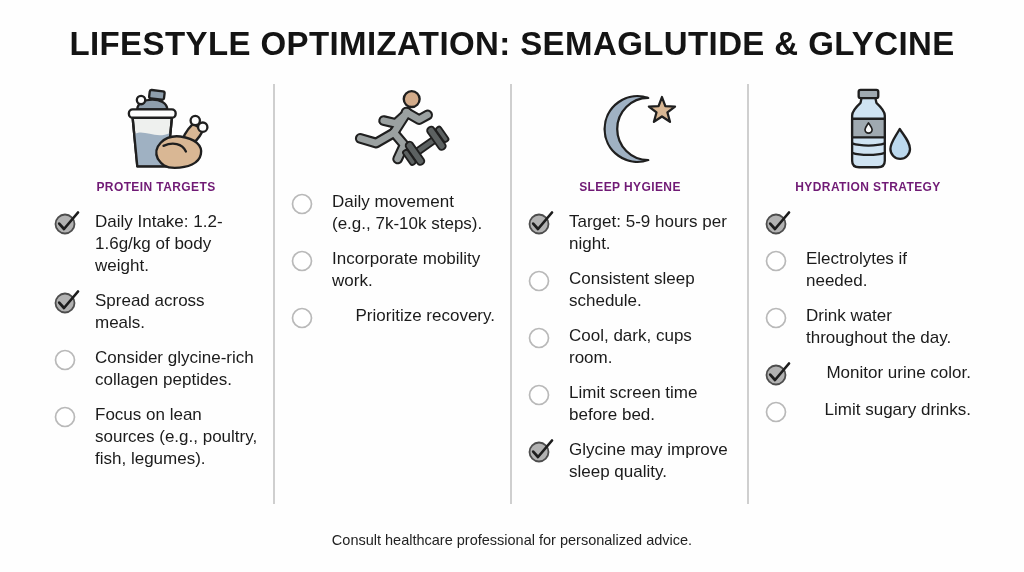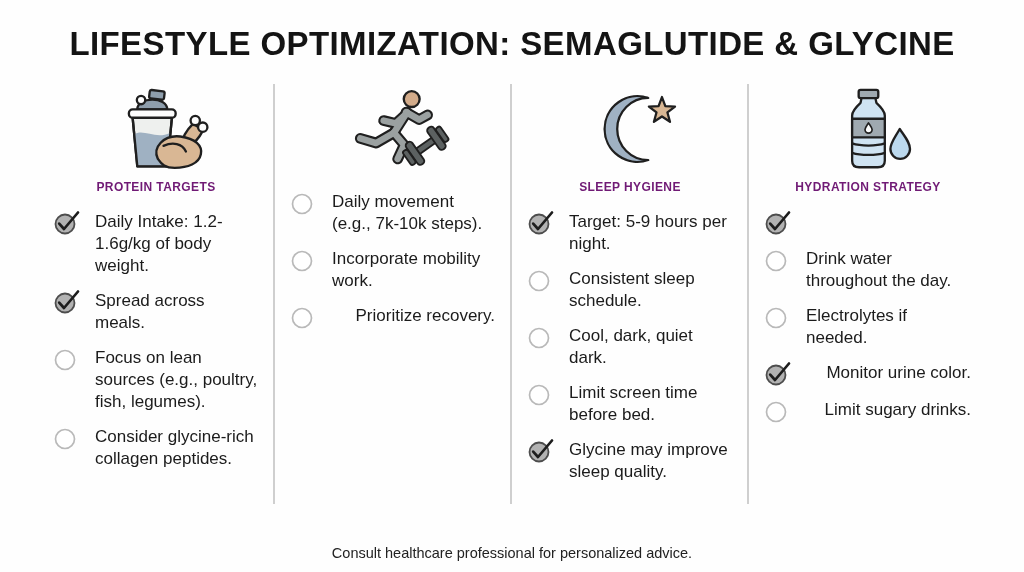--- a/index.html
+++ b/index.html
@@ -27,21 +27,21 @@
   .check-item{display:flex;align-items:flex-start;margin-bottom:13px;justify-content:space-between;}
   .checkbox{flex:0 0 auto;width:27px;height:24px;margin-top:0;margin-right:14px;}
   .checkbox svg{overflow:visible;display:block;}
   .checkbox .ring{fill:#ffffff;stroke:#b9b9b9;stroke-width:1.7;}
   .checkbox.checked .ring{fill:#b2b2b2;stroke:#4d4d4d;stroke-width:1.8;}
   .checkbox .tick{fill:none;stroke:#1d1d1d;stroke-width:2.7;
     stroke-linecap:round;stroke-linejoin:round;display:none;}
   .checkbox.checked .tick{display:inline;}
   .item-text{font-size:17px;line-height:22px;max-width:172px;color:#1b1b1b;}
   .footer{
-    position:absolute;left:0;bottom:11px;width:100%;text-align:center;
+    position:absolute;left:0;bottom:24px;width:100%;text-align:center;
     font-size:14.5px;color:#222222;
   }
 </style>
 </head>
 <body>
 
 <div class="page">
   <h1 class="page-title">LIFESTYLE OPTIMIZATION: SEMAGLUTIDE &amp; GLYCINE</h1>
   <div class="columns" id="columns">
   <section class="column">
@@ -87,31 +87,31 @@
     <span class="item-text">Spread across meals.</span>
   </li>
 
   <li class="check-item">
     <span class="checkbox unchecked">
       <svg width="27" height="24" viewBox="0 0 27 24">
         <circle class="ring" cx="11" cy="13" r="9.5"></circle>
         <path class="tick" d="M5.2 12.6 L10 18 L24 1.5"></path>
       </svg>
     </span>
+    <span class="item-text">Consider glycine-rich collagen peptides.</span>
+  </li>
+
+  <li class="check-item">
+    <span class="checkbox unchecked">
+      <svg width="27" height="24" viewBox="0 0 27 24">
+        <circle class="ring" cx="11" cy="13" r="9.5"></circle>
+        <path class="tick" d="M5.2 12.6 L10 18 L24 1.5"></path>
+      </svg>
+    </span>
     <span class="item-text">Focus on lean sources (e.g., poultry, fish, legumes).</span>
-  </li>
-
-  <li class="check-item">
-    <span class="checkbox unchecked">
-      <svg width="27" height="24" viewBox="0 0 27 24">
-        <circle class="ring" cx="11" cy="13" r="9.5"></circle>
-        <path class="tick" d="M5.2 12.6 L10 18 L24 1.5"></path>
-      </svg>
-    </span>
-    <span class="item-text">Consider glycine-rich collagen peptides.</span>
   </li>
 </ul>
   </section>
 
   <section class="column">
     <div class="icon-wrap">
   <svg width="122" height="86" viewBox="0 0 130 92">
     <g fill="none" stroke="#1f1f1f" stroke-width="11.5" stroke-linecap="round" stroke-linejoin="round">
       <path d="M80 28 L66 50"></path>
       <path d="M80 29 L68 40 L55 37"></path>
@@ -201,21 +201,21 @@
     <span class="item-text">Consistent sleep schedule.</span>
   </li>
 
   <li class="check-item">
     <span class="checkbox unchecked">
       <svg width="27" height="24" viewBox="0 0 27 24">
         <circle class="ring" cx="11" cy="13" r="9.5"></circle>
         <path class="tick" d="M5.2 12.6 L10 18 L24 1.5"></path>
       </svg>
     </span>
-    <span class="item-text">Cool, dark, quiet dark.</span>
+    <span class="item-text">Cool, dark, cups room.</span>
   </li>
 
   <li class="check-item">
     <span class="checkbox unchecked">
       <svg width="27" height="24" viewBox="0 0 27 24">
         <circle class="ring" cx="11" cy="13" r="9.5"></circle>
         <path class="tick" d="M5.2 12.6 L10 18 L24 1.5"></path>
       </svg>
     </span>
     <span class="item-text">Limit screen time before bed.</span>
@@ -258,31 +258,31 @@
     </span>
   </li>
 
   <li class="check-item">
     <span class="checkbox unchecked">
       <svg width="27" height="24" viewBox="0 0 27 24">
         <circle class="ring" cx="11" cy="13" r="9.5"></circle>
         <path class="tick" d="M5.2 12.6 L10 18 L24 1.5"></path>
       </svg>
     </span>
+    <span class="item-text">Electrolytes if needed.</span>
+  </li>
+
+  <li class="check-item">
+    <span class="checkbox unchecked">
+      <svg width="27" height="24" viewBox="0 0 27 24">
+        <circle class="ring" cx="11" cy="13" r="9.5"></circle>
+        <path class="tick" d="M5.2 12.6 L10 18 L24 1.5"></path>
+      </svg>
+    </span>
     <span class="item-text">Drink water throughout the day.</span>
-  </li>
-
-  <li class="check-item">
-    <span class="checkbox unchecked">
-      <svg width="27" height="24" viewBox="0 0 27 24">
-        <circle class="ring" cx="11" cy="13" r="9.5"></circle>
-        <path class="tick" d="M5.2 12.6 L10 18 L24 1.5"></path>
-      </svg>
-    </span>
-    <span class="item-text">Electrolytes if needed.</span>
   </li>
 
   <li class="check-item">
     <span class="checkbox checked">
       <svg width="27" height="24" viewBox="0 0 27 24">
         <circle class="ring" cx="11" cy="13" r="9.5"></circle>
         <path class="tick" d="M5.2 12.6 L10 18 L24 1.5"></path>
       </svg>
     </span>
     <span class="item-text">Monitor urine color.</span>

